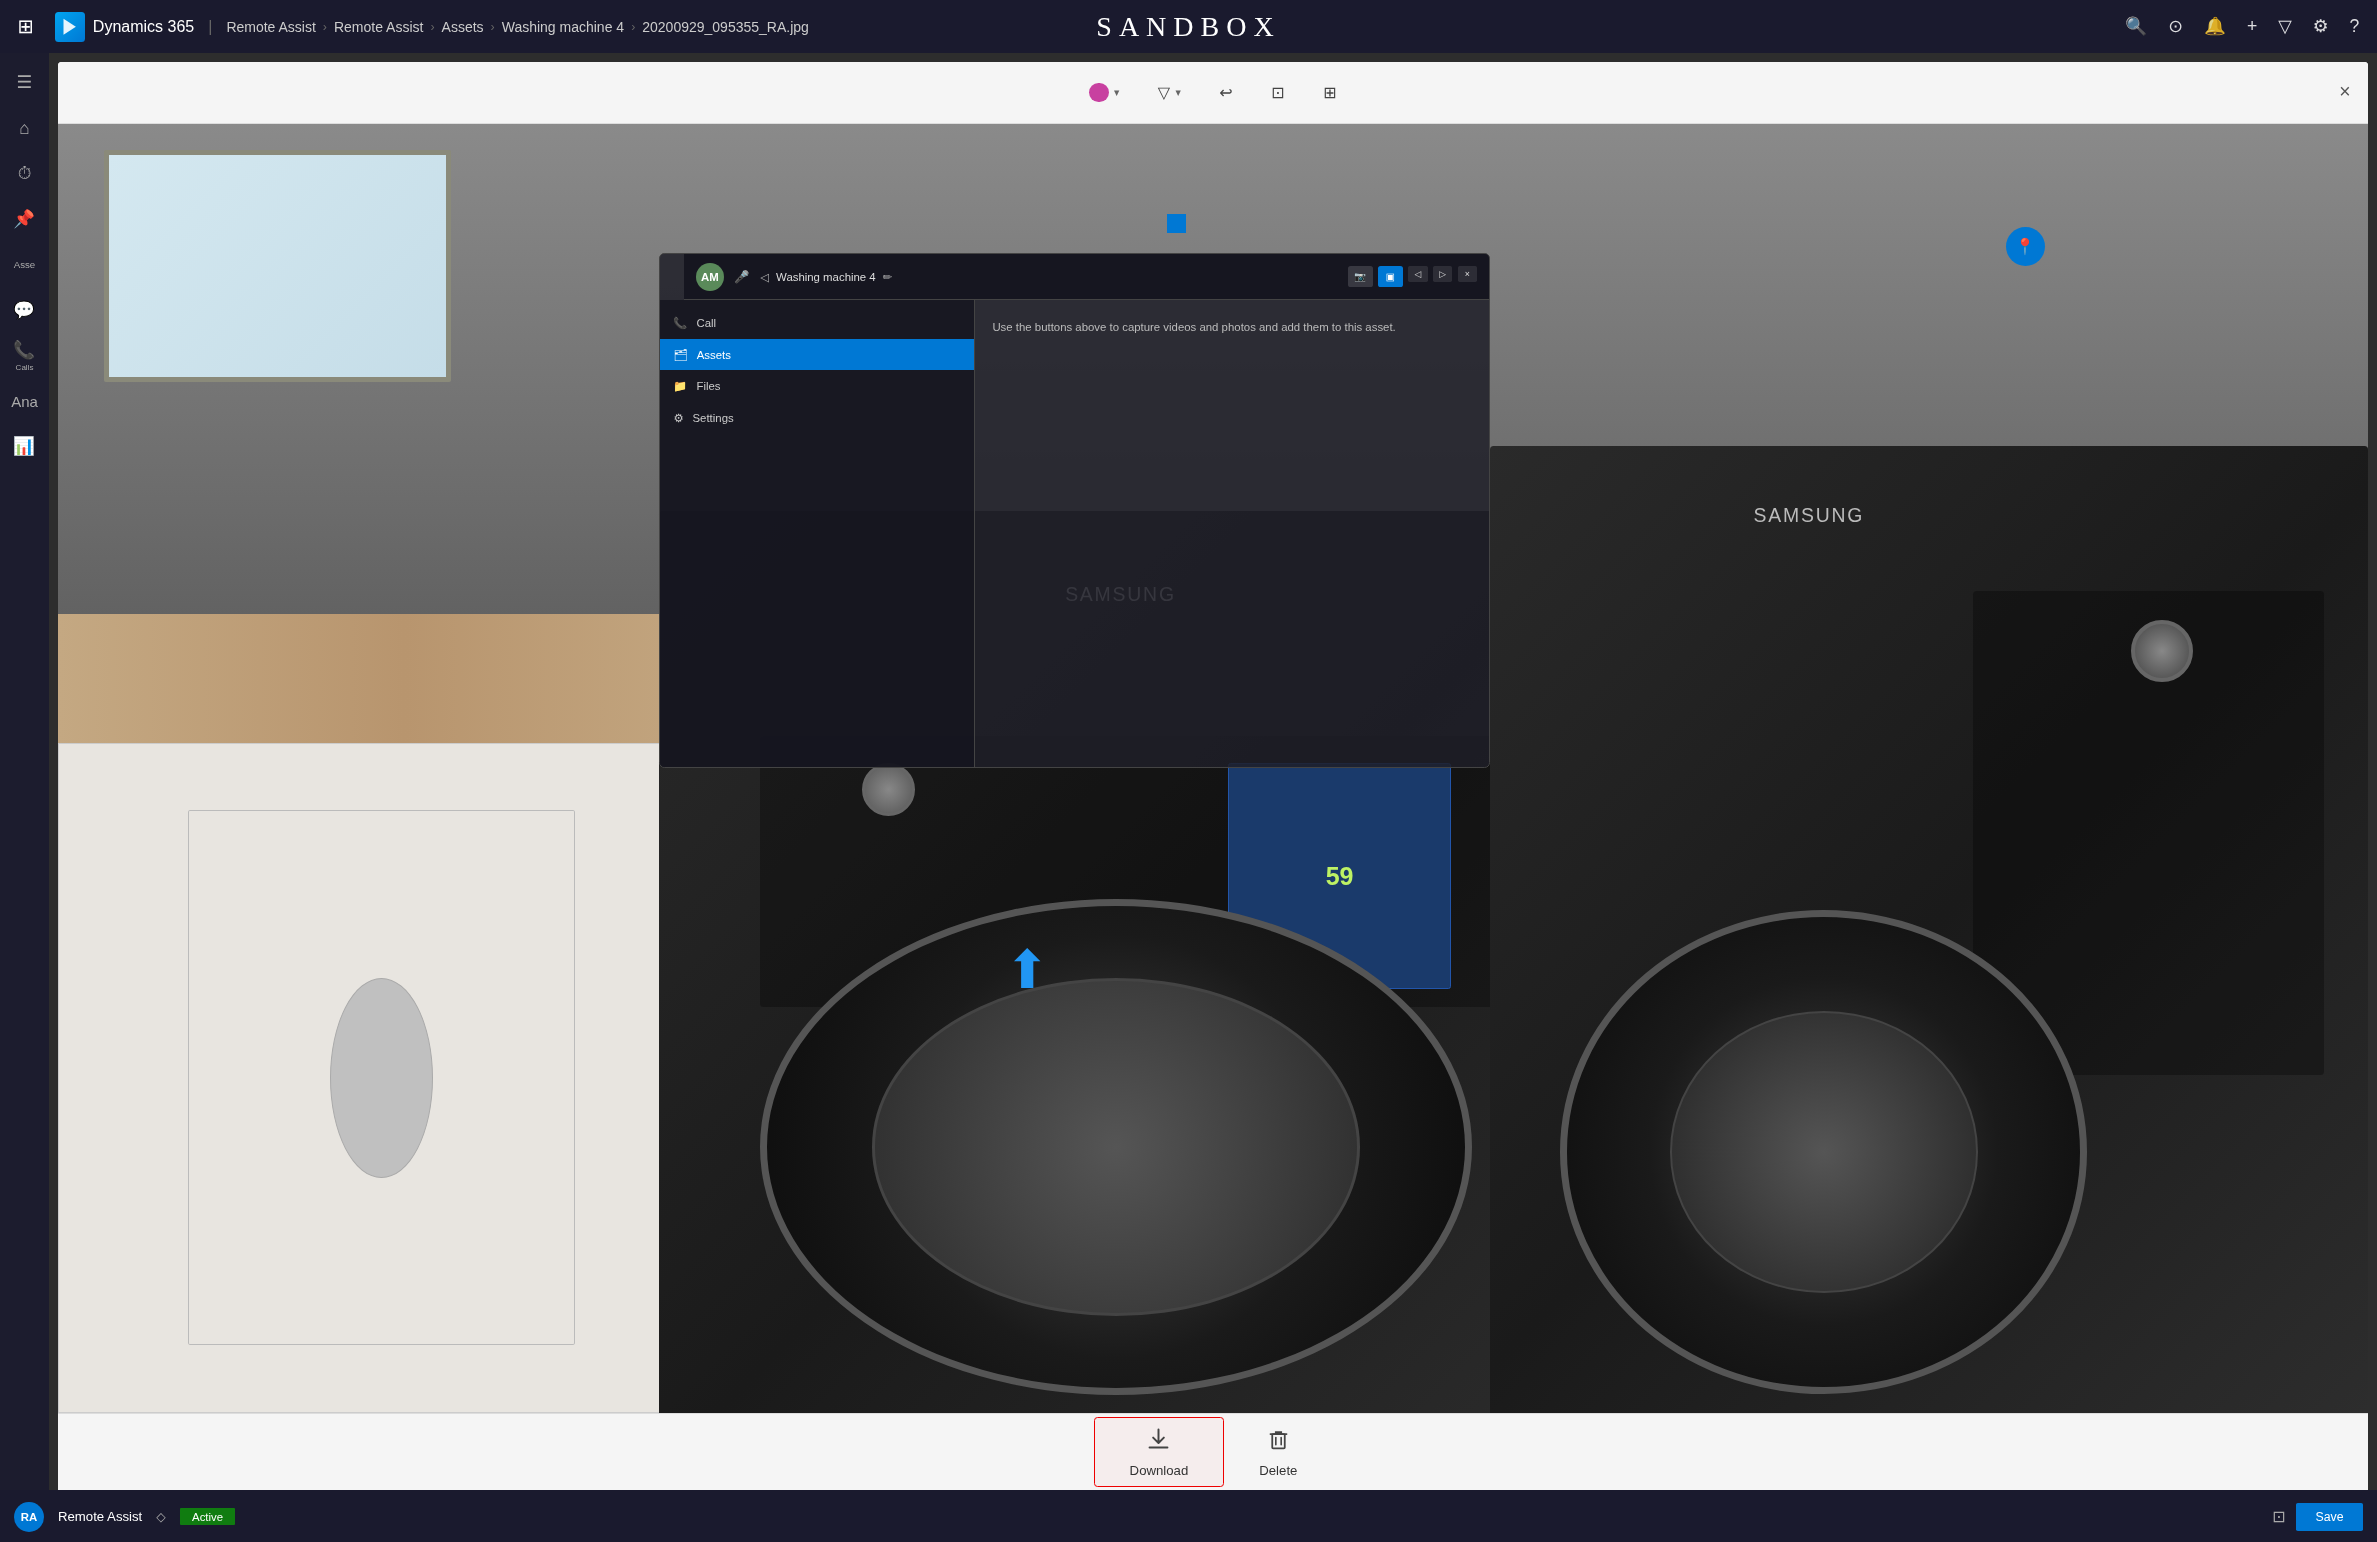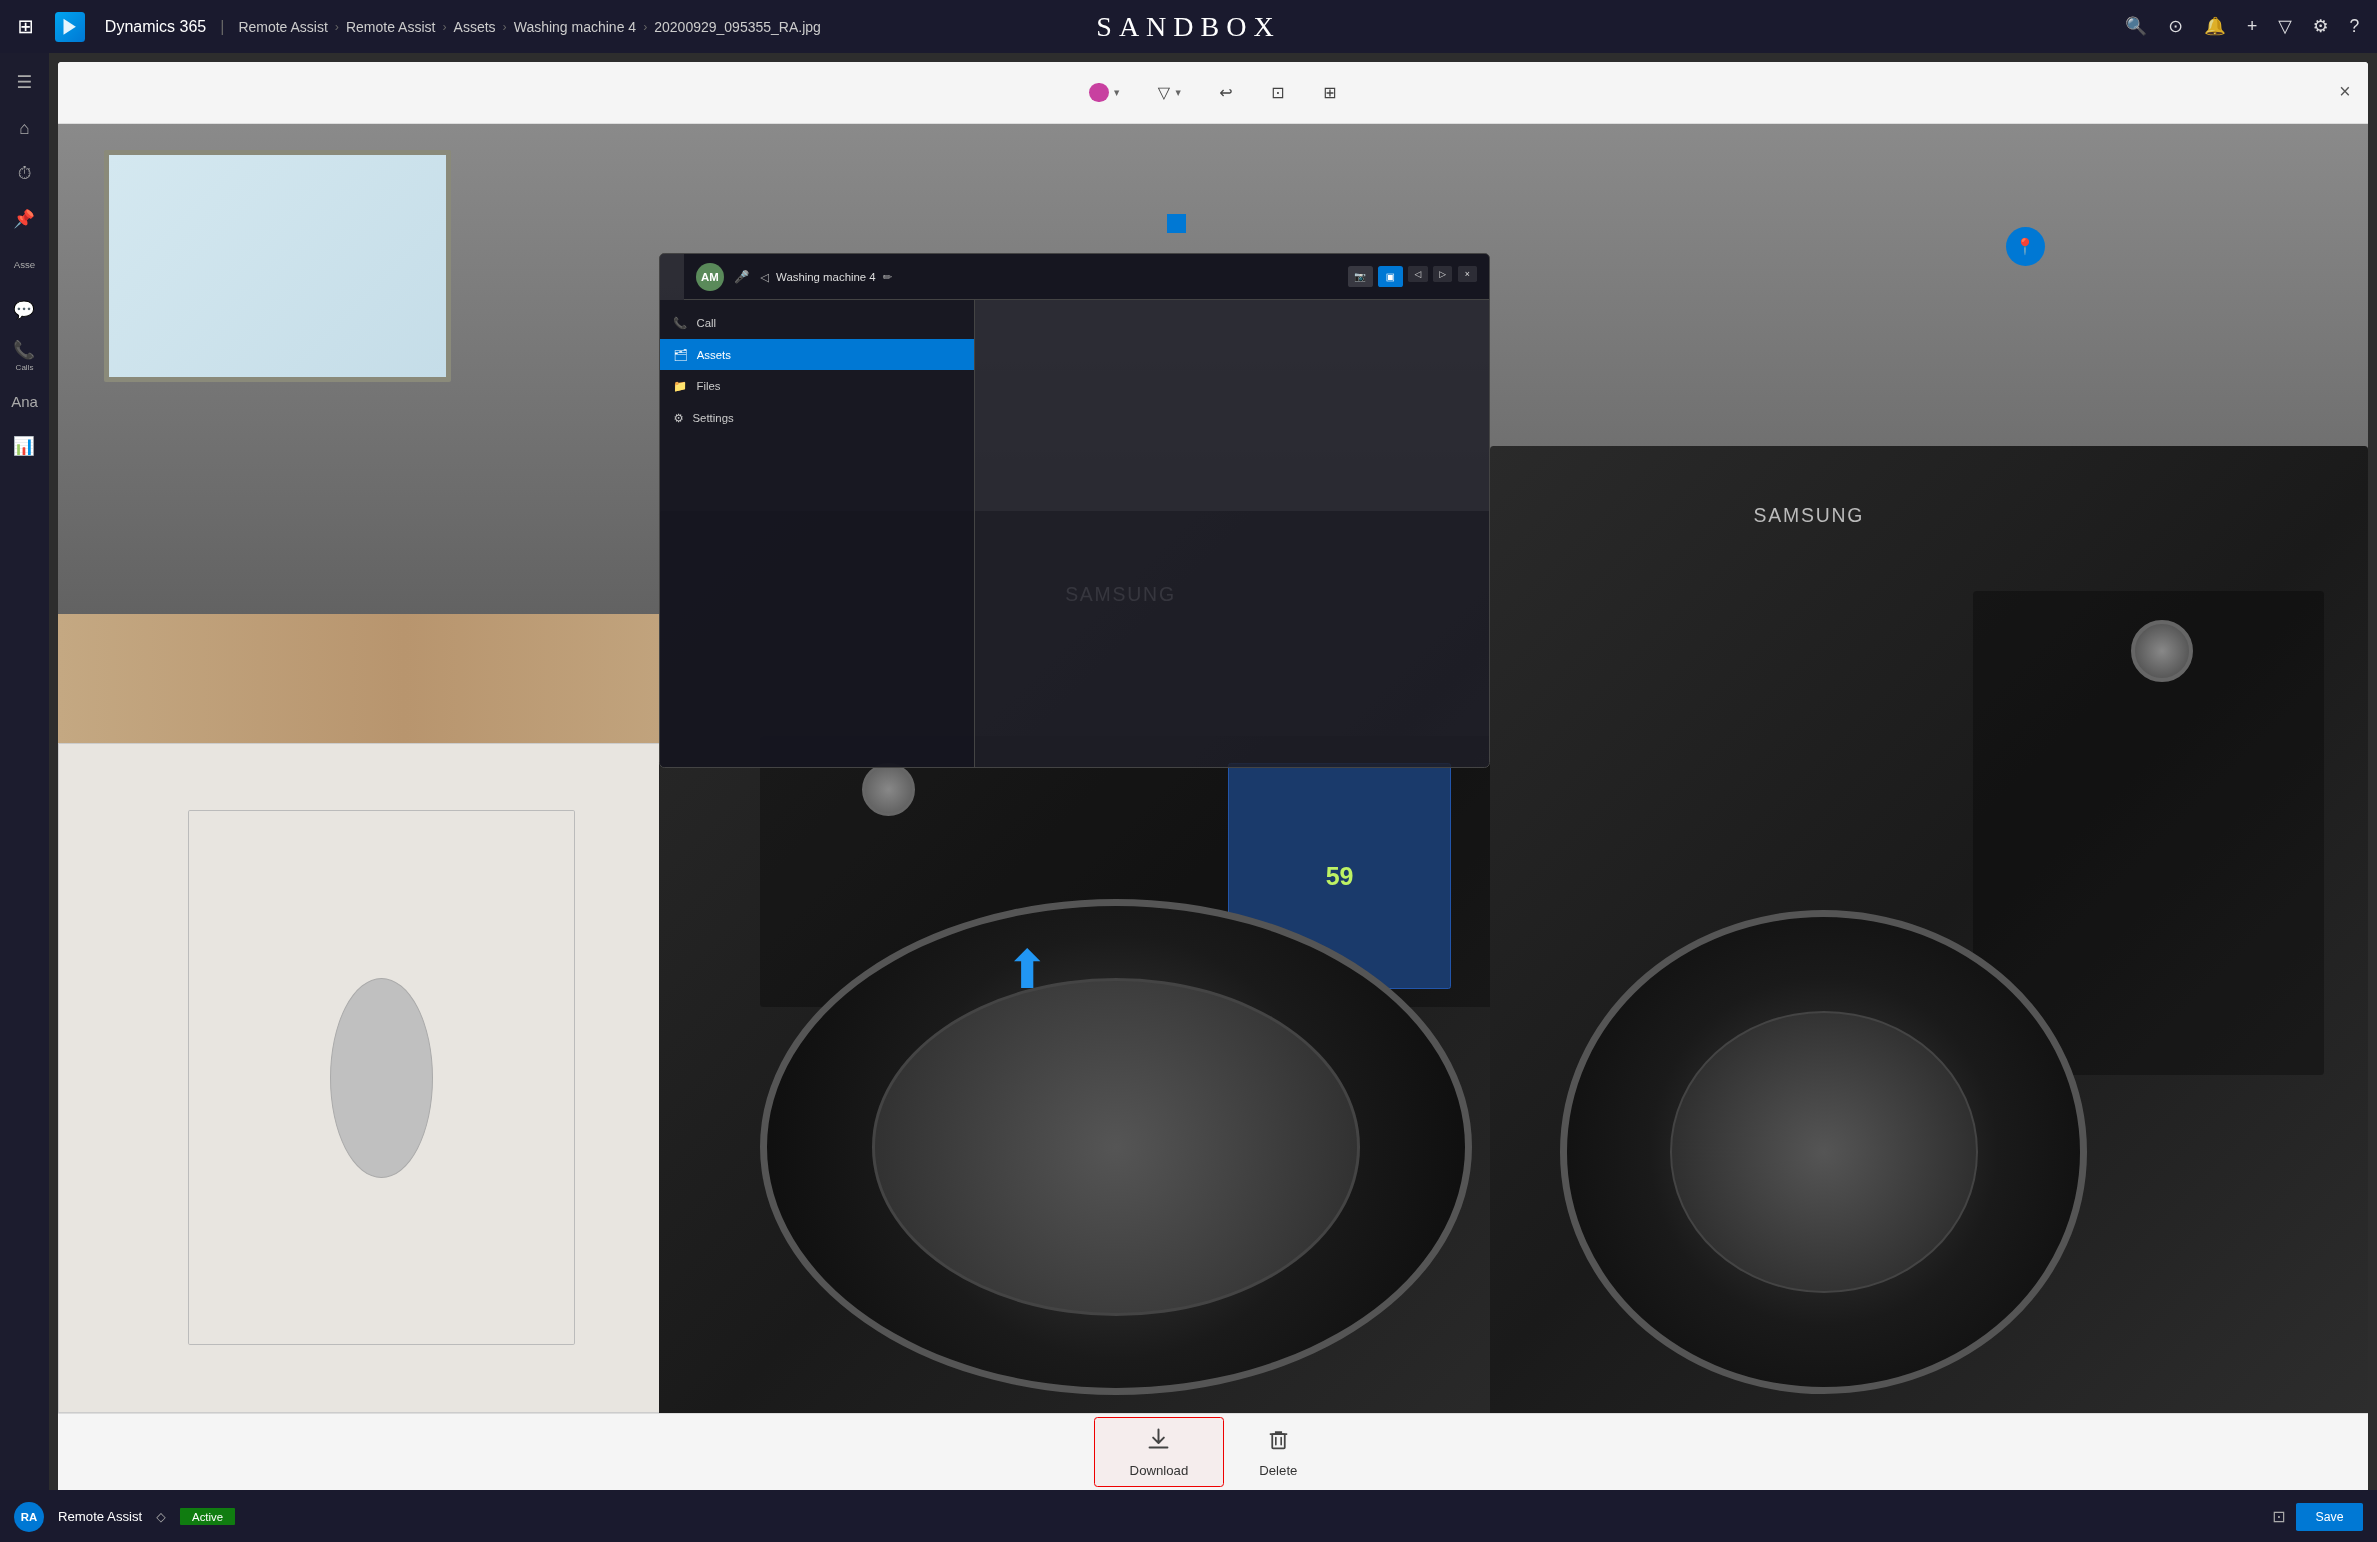--- a/index.html
+++ b/index.html
@@ -26,21 +26,21 @@
     }
     .nav-apps-icon {
       color: white;
       font-size: 19.4px;
       cursor: pointer;
       margin-right: 7px;
     }
     .nav-brand {
       display: flex;
       align-items: center;
-      gap: 20px;
+      gap: 8px;
       justify-content: space-between;
     }
     .nav-brand-logo {
       width: 30px;
       height: 30px;
       background: linear-gradient(135deg, #00a4ef, #0078d4);
       border-radius: 3.5px;
       display: flex;
       align-items: center;
       justify-content: center;
@@ -697,20 +697,23 @@
               </div>
               <div class="hl-nav-item">
                 <span>📁</span>
                 <span>Files</span>
               </div>
               <div class="hl-nav-item">
                 <span>⚙</span>
                 <span>Settings</span>
               </div>
             </div>
+            <div class="hl-content">
+              <p>Use the buttons above to capture videos and photos and add them to this asset.</p>
+            </div>
           </div>
         </div>
 
         <div class="float-pin">📍</div>
 
         <div class="float-square"></div>
       </div>
     </div>
 
     <div class="modal-action-bar">

